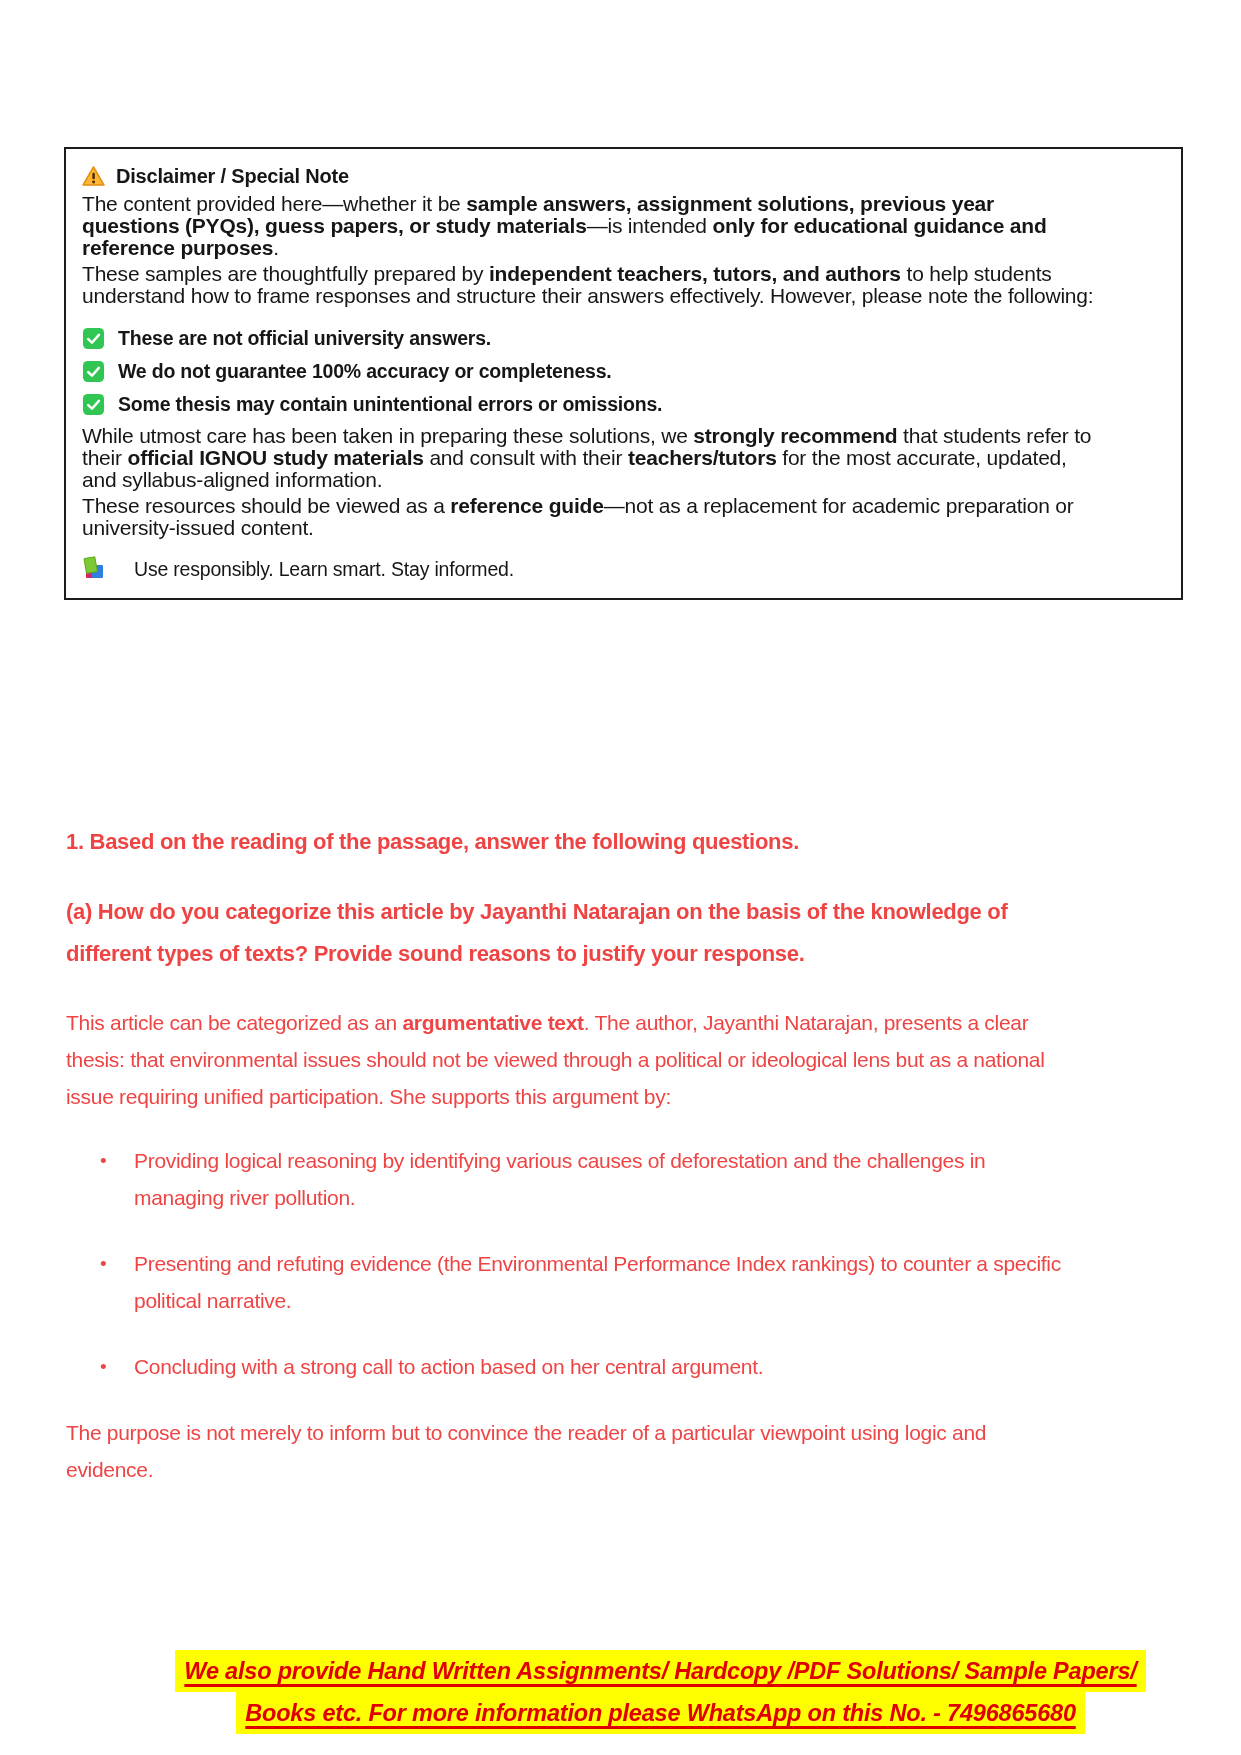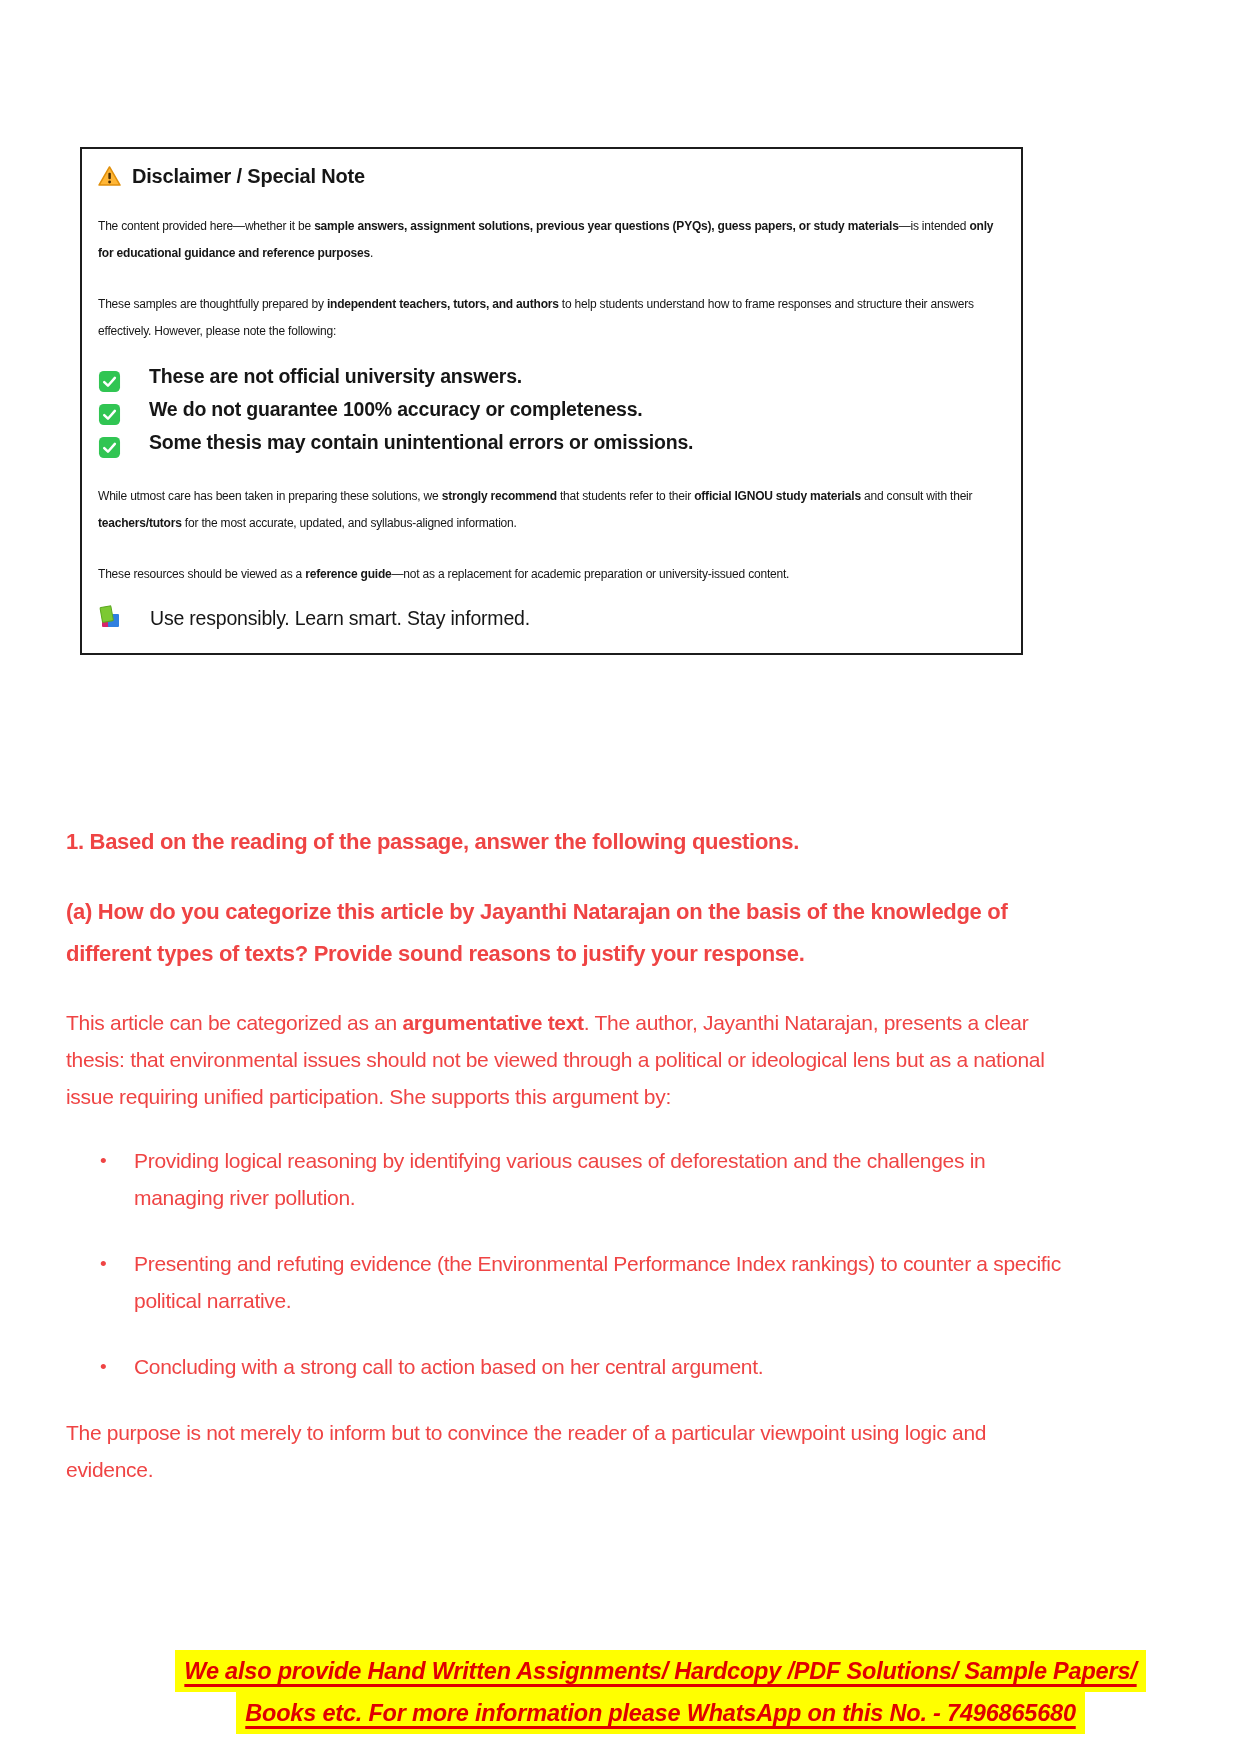--- a/index.html
+++ b/index.html
@@ -7,42 +7,42 @@
     position:relative;
     width:1241px; height:1755px;
     background:#ffffff;
     font-family:"Liberation Sans","DejaVu Sans",sans-serif;
     color:#161616;
     overflow:hidden;
   }
 
   
   .disclaimer-box {
-    position:absolute; left:80px; top:147px; width:943px;
+    position:absolute; left:64px; top:147px; width:1119px;
     box-sizing:border-box;
     border:2px solid #1c1c1c;
     background:#ffffff;
-    padding:10px 18px 16px 16px;
+    padding:10px 18px 10px 16px;
   }
   .box-title {
     display:flex; align-items:center; gap:11px;
     font-weight:bold; font-size:20px; line-height:26px;
     margin:4px 0 0;
     letter-spacing:-0.2px;
   }
   .disclaimer-box p {
-    font-size:12px; line-height:27px;
+    font-size:21px; line-height:22px;
     letter-spacing:-0.2px;
     max-width:1012px;
-    margin:24px 0 0;
+    margin:4px 0 0;
   }
   .disclaimer-box b { letter-spacing:-0.2px; }
   .checklist { margin:15px 0 4px; }
   .check-row {
-    display:flex; align-items:flex-end; gap:28px;
+    display:flex; align-items:center; gap:13px;
     font-weight:bold; font-size:19.5px; line-height:33px;
     letter-spacing:-0.2px;
   }
   .use-line {
     display:flex; gap:28px;
     font-weight:normal; font-size:19.5px; line-height:26px;
     letter-spacing:-0.2px;
     margin:17px 0 6px;
   }
   .icon { flex:0 0 auto; display:inline-flex; }

